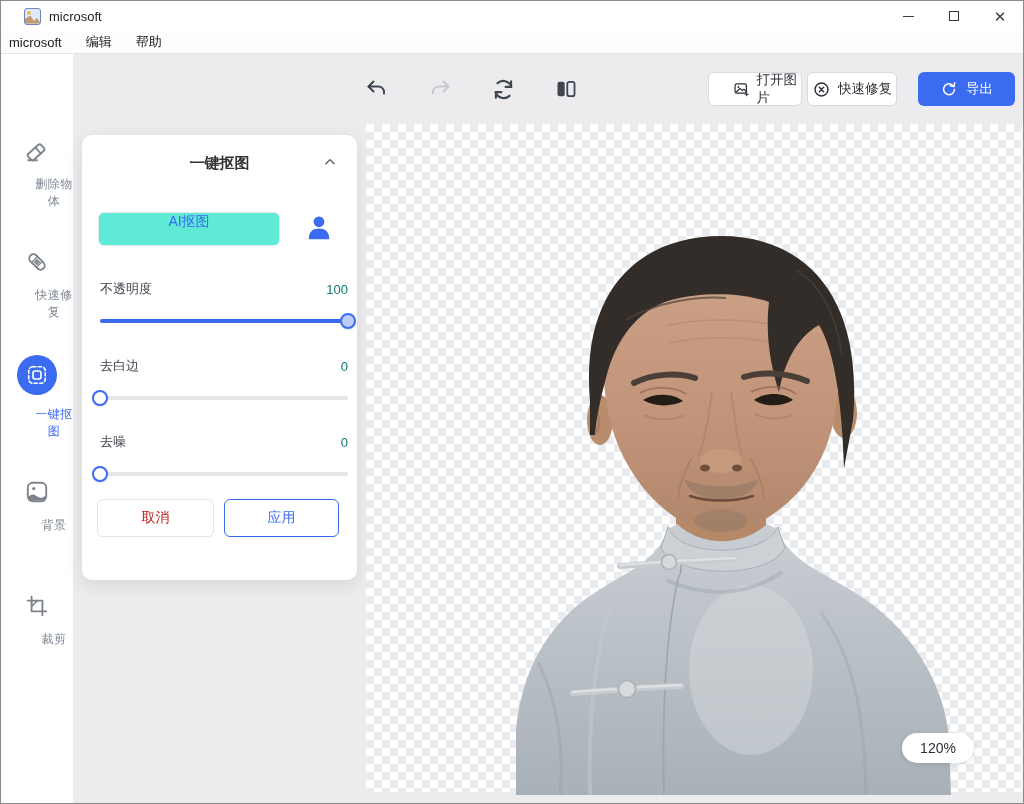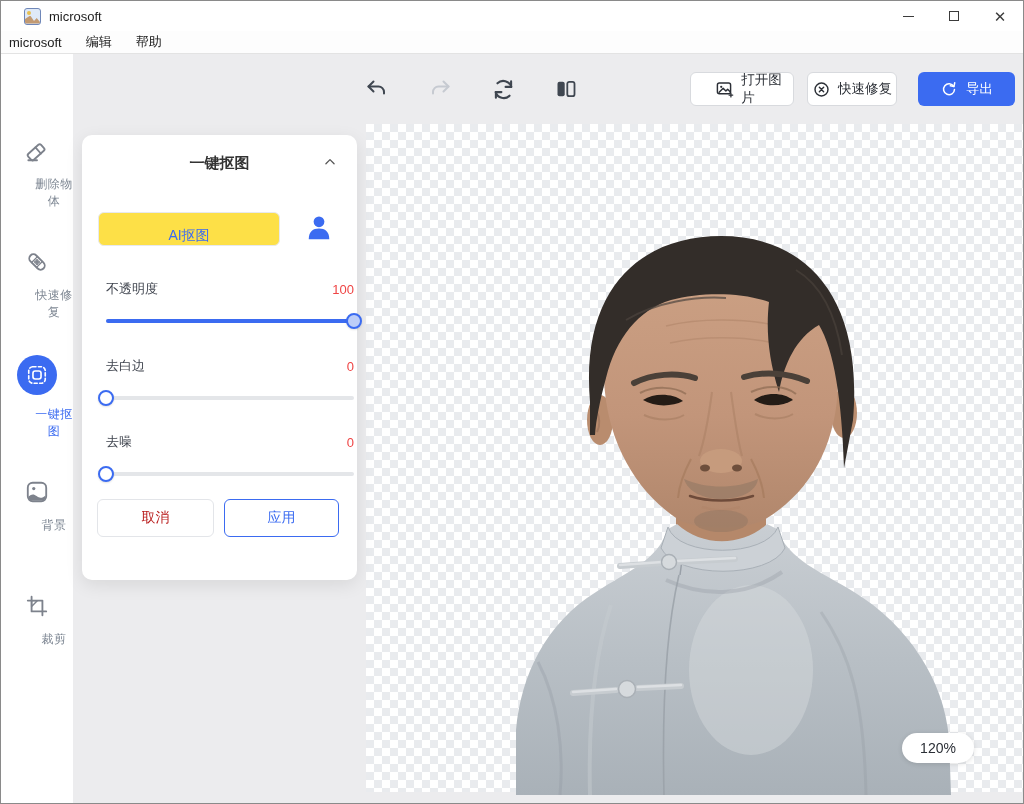--- a/index.html
+++ b/index.html
@@ -36,46 +36,46 @@
   .active-circle { width:40px; height:40px; margin:0 auto; border-radius:50%; background:#3b6bf1; display:flex; align-items:center; justify-content:center; }
 
   
   .content { position:absolute; left:72px; top:0; right:0; bottom:0; background:#ececee; }
 
   
   .history-icons { position:absolute; left:289px; top:20px; display:flex; gap:33px; }
   .tool-ico { width:30px; height:30px; display:flex; align-items:center; justify-content:center; cursor:pointer; color:#3f4650; }
   .tool-ico.disabled { color:#c6cad1; cursor:default; }
   .file-btn { position:absolute; top:18px; height:34px; background:#fff; border:1px solid #d8dade; border-radius:6px; display:flex; align-items:center; justify-content:center; gap:7px; font-size:13.5px; color:#2b2f36; cursor:pointer; }
-  .btn-open { right:229px; width:104px;padding-left:24px; }
+  .btn-open { right:221px; width:94px;padding-left:24px; }
   .btn-close { right:126px; width:90px; }
   .btn-export { position:absolute; top:18px; right:8px; width:97px; height:34px; background:#3b6bf1; border:none; border-radius:6px; display:flex; align-items:center; justify-content:center; gap:8px; font-size:13.5px; color:#fff; cursor:pointer; }
 
   
   .canvas { position:absolute; left:293px; top:70px; right:0; bottom:11px;
     background-color:#ffffff;
     background-image:
       linear-gradient(45deg,#e9ebee 25%,transparent 25%,transparent 75%,#e9ebee 75%),
       linear-gradient(45deg,#e9ebee 25%,transparent 25%,transparent 75%,#e9ebee 75%);
     background-size:16px 16px; background-position:0 0,8px 8px; }
   .portrait { position:absolute; left:150px; top:106px; width:435px; height:565px; }
   .zoom-badge { position:absolute; left:536px; top:609px; width:72px; height:30px; background:#fff; border-radius:15px; box-shadow:0 1px 5px rgba(0,0,0,.13); display:flex; align-items:center; justify-content:center; font-size:14px; color:#2b2f36; }
 
   
   .panel { position:absolute; left:9px; top:81px; width:275px; height:445px; background:#fff; border-radius:10px; box-shadow:0 5px 18px rgba(0,0,0,.09); }
   .panel-title { position:absolute; top:19px; left:0; right:0; text-align:center; font-size:15px; font-weight:bold; color:#333; }
   .panel-caret { position:absolute; right:20px; top:20px; color:#555; cursor:pointer; display:flex; }
-  .ai-btn { position:absolute; left:16px; top:77px; width:182px; height:34px; background:#fde047; border:1px solid #e7e9ee; border-radius:6px; font-size:14px; color:#3b6bf1; display:flex; align-items:flex-end; justify-content:center; cursor:pointer; }
+  .ai-btn { position:absolute; left:16px; top:77px; width:182px; height:34px; background:#5eead4; border:1px solid #e7e9ee; border-radius:6px; font-size:14px; color:#3b6bf1; display:flex; align-items:flex-start; justify-content:center; cursor:pointer; }
   .person-ico { position:absolute; right:21px; top:76px; width:34px; height:34px; color:#3b6bf1; display:flex; align-items:center; justify-content:center; cursor:pointer; }
 
-  .slider-group { position:absolute; left:24px; width:248px; }
+  .slider-group { position:absolute; left:18px; width:248px; }
   .sg-0 { top:145px; } .sg-1 { top:222px; } .sg-2 { top:298px; }
   .slider-head { display:flex; justify-content:space-between; align-items:center; }
   .slider-label { font-size:13px; color:#40454f; }
-  .slider-value { font-size:13px; color:#ef4444; }
+  .slider-value { font-size:13px; color:#0f766e; }
   .slider-track { position:relative; margin-top:21px; height:4px; border-radius:2px; background:#e4e6e9; cursor:pointer; }
   .slider-fill { position:absolute; left:0; top:0; height:4px; border-radius:2px; background:#3b6bf1; }
   .slider-thumb { position:absolute; top:-6px; width:16px; height:16px; border-radius:50%; border:2.5px solid #3b6bf1; background:#fff; box-shadow:0 1px 2px rgba(0,0,0,.12); cursor:pointer; }
 
   .cancel-btn { position:absolute; left:15px; top:364px; width:117px; height:38px; background:#fff; border:1px solid #e3e5e9; border-radius:6px; font-size:14px; color:#b91c1c; display:flex; align-items:center; justify-content:center; cursor:pointer; }
   .apply-btn { position:absolute; left:142px; top:364px; width:115px; height:38px; background:#fff; border:1.5px solid #3b6bf1; border-radius:6px; font-size:14px; color:#3b6bf1; display:flex; align-items:center; justify-content:center; cursor:pointer; }
 </style>
 </head>
 <body>
 

